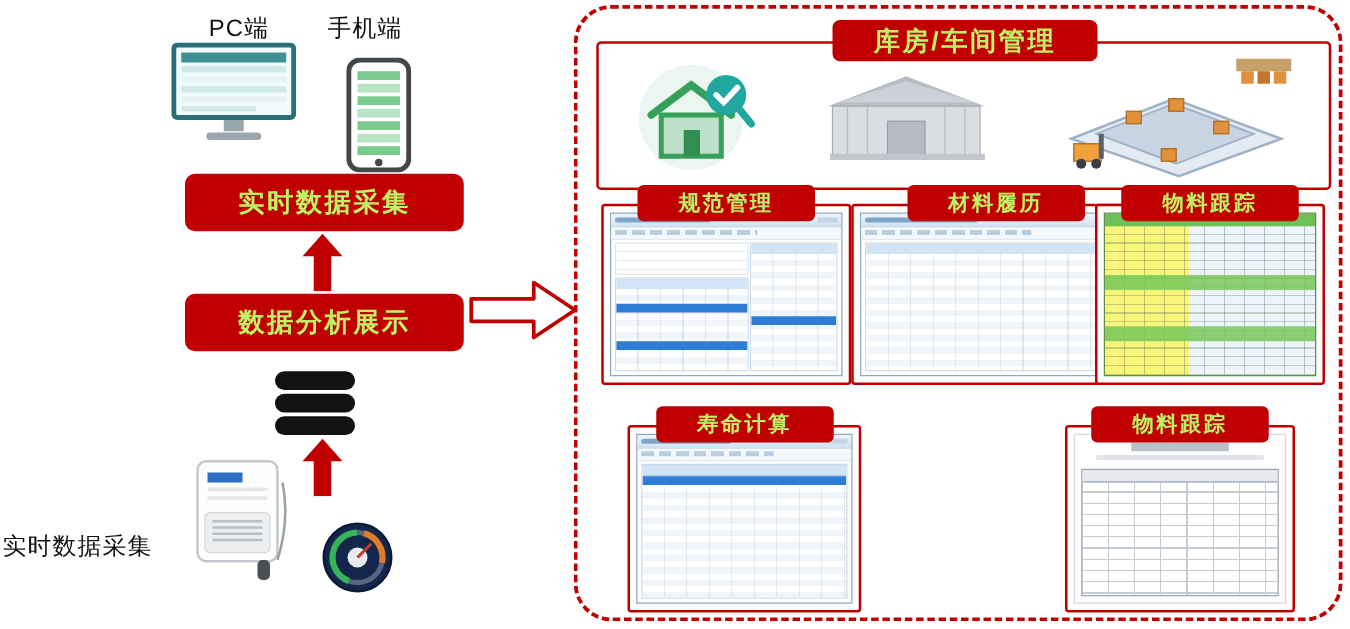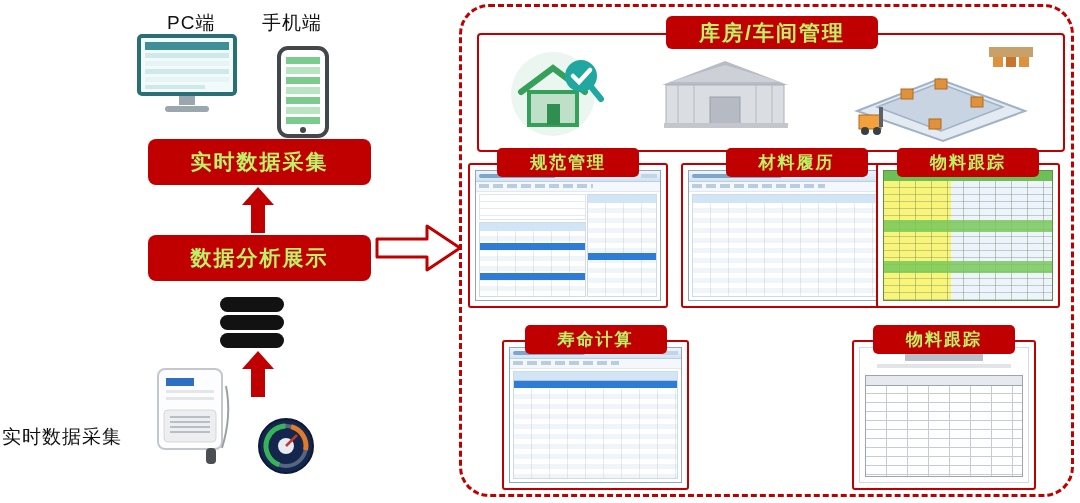--- a/index.html
+++ b/index.html
@@ -188,21 +188,21 @@
         <rect x="128" y="56" width="12" height="10"></rect>
           <rect x="86" y="78" width="12" height="10"></rect>
       </g>
       <rect x="16" y="74" width="22" height="14" fill="#f2a13c" stroke="#b06a20"></rect>
       <rect x="36" y="66" width="4" height="20" fill="#5b6168"></rect>
       <circle cx="22" cy="90" r="4" fill="#3a3f44"></circle>
         <circle cx="34" cy="90" r="4" fill="#3a3f44"></circle>
     </svg>
   </div>
 
-  <div class="module" style="left:468px;top:163px;width:200px;height:145px;">
+  <div class="module" style="left:481px;top:163px;width:200px;height:145px;">
     <div class="red-banner module-title">规范管理</div>
     <div class="module-body">
       <div class="mini-window">
         <div class="mw-title"></div>
         <div class="mw-toolbar"></div>
         <div class="pane formlines" style="left:3px;top:23px;width:57%;height:24px;border:1px solid #dde6ee;"></div>
         <div class="pane" style="left:3px;top:51px;width:57%;bottom:3px;border:1px solid #cfdce8;">
           <div class="table-head"></div>
           <div class="rows abs-fill" style="top:8px;"></div>
           <div class="hl-row" style="top:20px;"></div>

